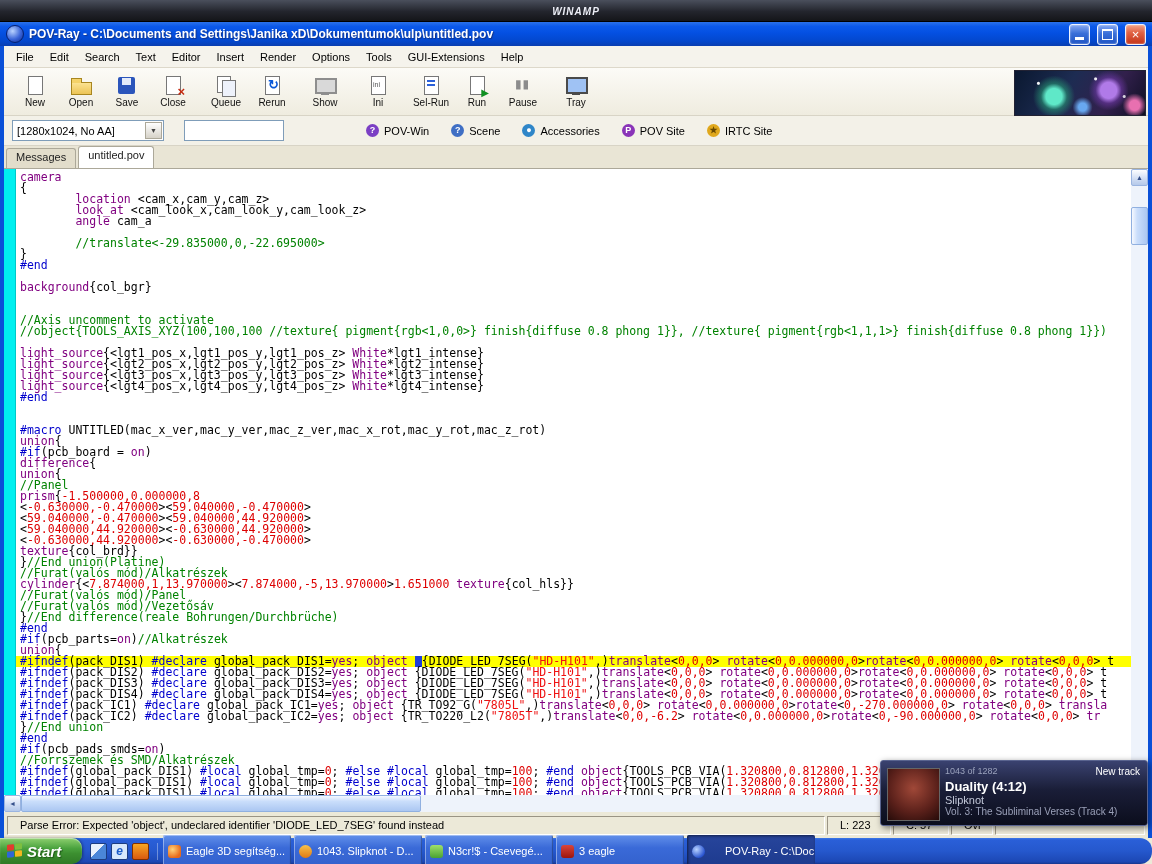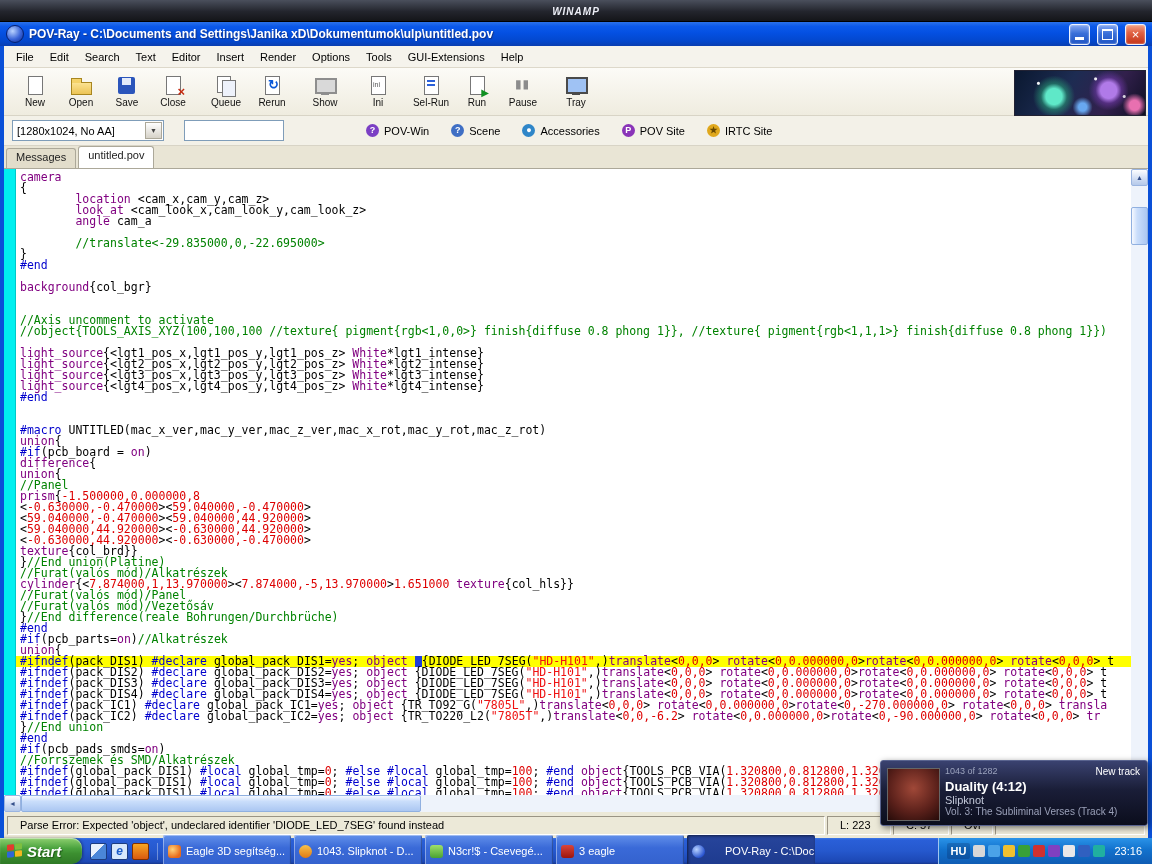--- a/index.html
+++ b/index.html
@@ -444,33 +444,20 @@
         </div>
       <div class="task-btn">
           <span class="tico tico-eagle"></span>
           <span>3 eagle</span>
         </div>
       <div class="task-btn active">
           <span class="tico tico-povray"></span>
           <span>POV-Ray - C:\Doc...</span>
         </div>
     </div>
-    <div id="tray">
-      <span id="lang-box">HU</span>
-      <span class="tray-ic" style="background:#d8d8d8"></span>
-      <span class="tray-ic" style="background:#4aa3e8"></span>
-      <span class="tray-ic" style="background:#f0c030"></span>
-      <span class="tray-ic" style="background:#38a038"></span>
-      <span class="tray-ic" style="background:#d03030"></span>
-      <span class="tray-ic" style="background:#8040c0"></span>
-      <span class="tray-ic" style="background:#e8e8e8"></span>
-      <span class="tray-ic" style="background:#3060c0"></span>
-      <span class="tray-ic" style="background:#20b0a0"></span>
-      <span id="clock">23:16</span>
-    </div>
   </div>
 
   <div id="wa-popup">
     <div id="wa-art"></div>
     <div class="pop-row1">
       <span>1043 of 1282</span>
       <span class="pop-badge">New track</span>
     </div>
     <div class="pop-title">Duality (4:12)</div>
     <div class="pop-artist">Slipknot</div>

